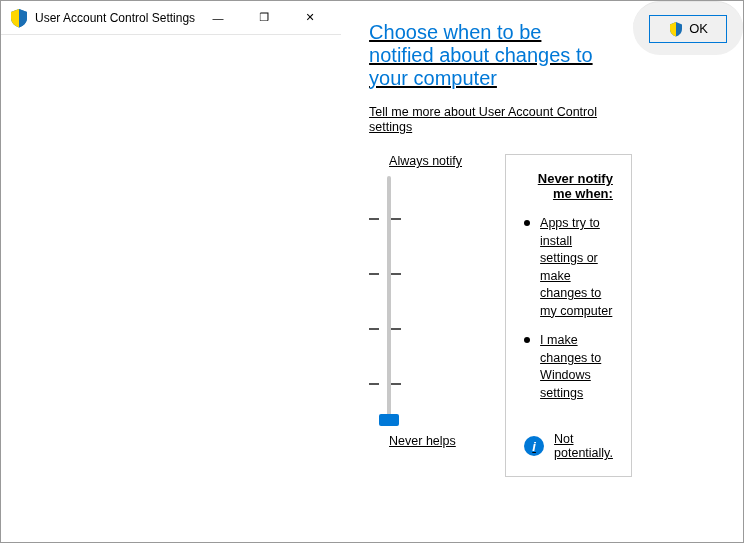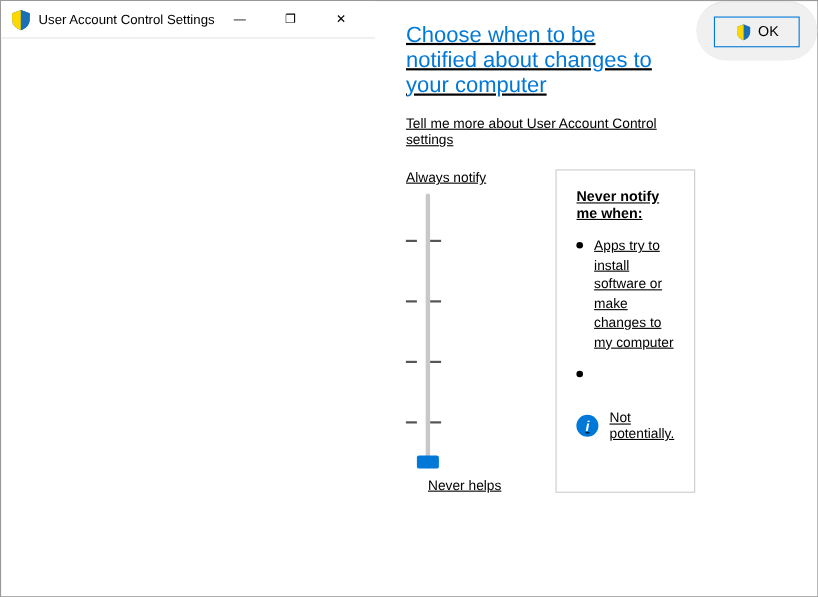--- a/index.html
+++ b/index.html
@@ -107,39 +107,41 @@
       flex-shrink: 0;
       display: flex;
       flex-direction: column;
       align-items: flex-start;
       position: relative;
     }
 
     .always-notify-label {
       font-size: 12.5px;
       margin-bottom: 8px;
+      margin-left: 20px;
     }
 
     .never-notify-label {
       font-size: 12.5px;
       margin-top: 8px;
       margin-left: 20px;
     }
 
     .info-panel {
       flex: 1;
       border: 1px solid #cccccc;
       padding: 16px 18px;
       min-height: 260px;
     }
 
     .info-panel-title {
       font-weight: 700;
       font-size: 13px;
       margin-bottom: 14px;
+      text-align: right;
     }
 
     .bullet-list {
       list-style: none;
       padding: 0;
       margin: 0 0 20px 0;
     }
 
     .bullet-list li {
       display: flex;
@@ -270,24 +272,25 @@
         </div>
 
         <span class="never-notify-label">Never helps</span>
       </div>
 
       <div class="info-panel">
         <div class="info-panel-title">Never notify me when:</div>
         <ul class="bullet-list">
           <li>
             <span class="bullet-dot"></span>
-            <span>Apps try to install software or make changes to my computer</span>
+            <span>Apps try to install settings or make changes to my computer</span>
           </li>
           <li>
             <span class="bullet-dot"></span>
+            <span>I make changes to Windows settings</span>
           </li>
         </ul>
 
         <div class="not-recommended">
           <div class="info-icon">i</div>
           <span>Not potentially.</span>
         </div>
       </div>
 
     </div>

